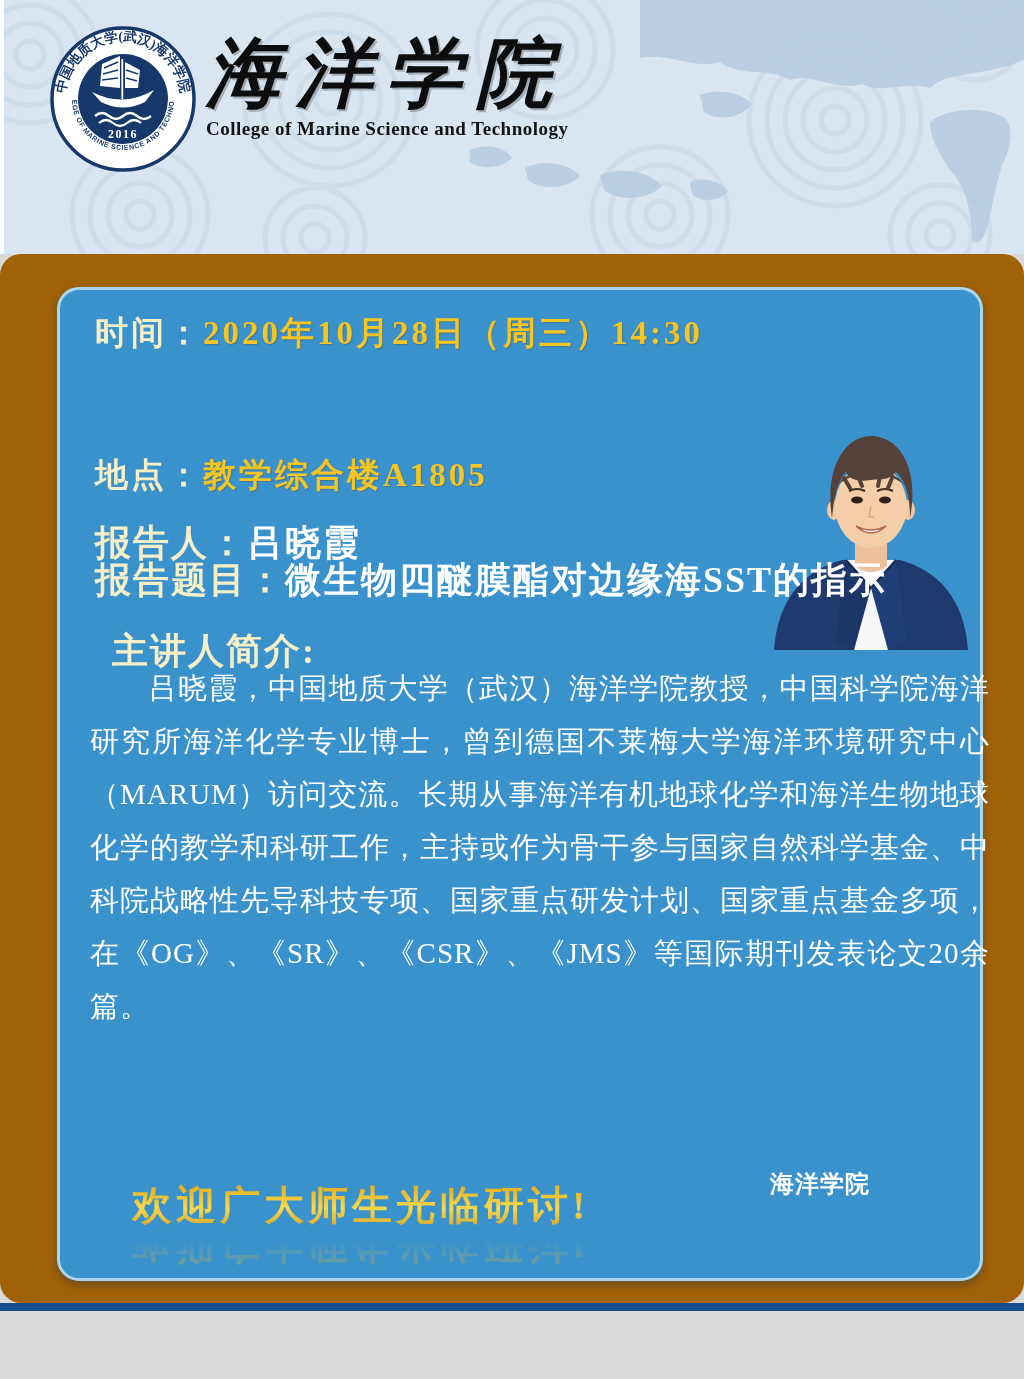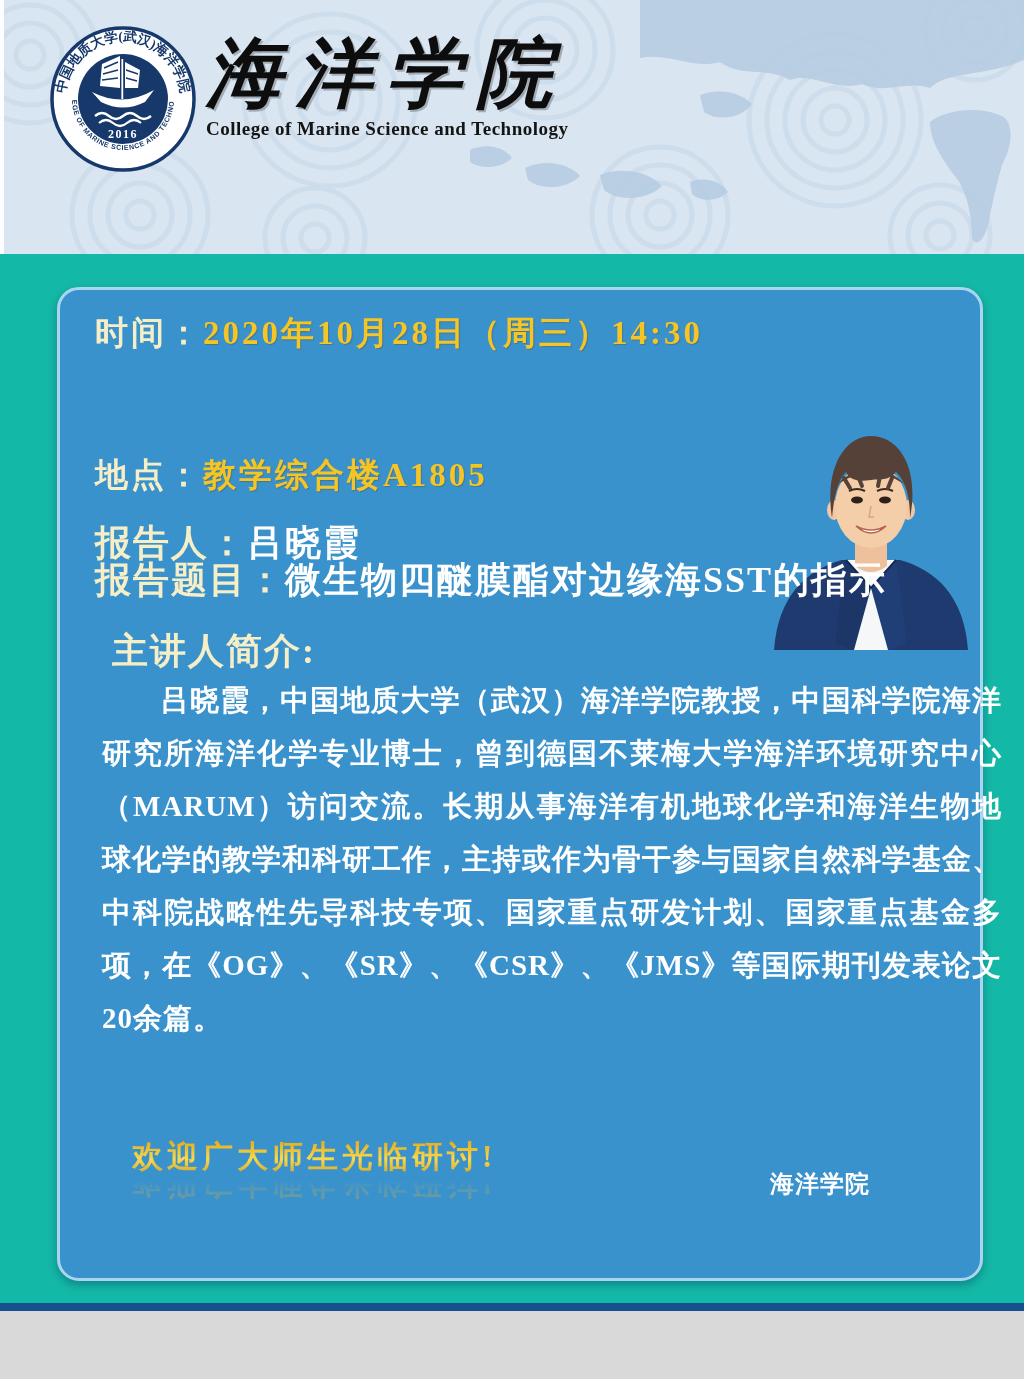--- a/index.html
+++ b/index.html
@@ -16,45 +16,45 @@
       line-height:86px;font-style:italic;text-shadow:2px 2px 0 rgba(13,13,13,.25);}
   .brand-english{font-size:19px;font-weight:bold;color:#141414;letter-spacing:.5px;margin-top:2px;}
   .forum-title{position:absolute;left:0;top:150px;width:1024px;text-align:center;color:#1c4c7d;
       white-space:nowrap;
       -webkit-box-reflect:below -30px linear-gradient(rgba(0,0,0,.35),transparent 42%);}
   .t-quote{font-size:62px;font-weight:bold;letter-spacing:2px;}
   .t-main{font-size:62px;font-weight:bold;letter-spacing:10px;margin-left:26px;}
   .t-issue{font-size:44px;font-weight:600;letter-spacing:2px;}
 
   
-  .body-blue{position:absolute;left:0;top:254px;width:1024px;height:1049px;background:#14b8a6;}
+  .body-blue{position:absolute;left:0;top:254px;width:1024px;height:1049px;background:#a16207;border-radius:21px;}
   .panel{position:absolute;left:57px;top:33px;width:926px;height:994px;background:#3a92cd;
          border:3px solid #a9d6ee;border-radius:22px;box-sizing:border-box;
          box-shadow:0 4px 8px rgba(0,40,90,.35);}
 
   .row{position:absolute;white-space:nowrap;}
   .lbl{color:#f5eec6;font-weight:bold;}
   .val-gold{color:#f5c425;font-weight:bold;text-shadow:1px 1px 1px rgba(90,60,0,.3);}
   .val-white{color:#ffffff;font-weight:bold;}
   .big{font-size:33px;letter-spacing:3px;}
   .mid{font-size:36px;letter-spacing:2px;}
 
   .row-time{left:35px;top:21px;}
   .row-place{left:35px;top:115px;margin-top:48px;}
   .row-speaker{left:35px;top:229px;}
   .row-topic{left:35px;top:266px;}
   .row-intro{left:35px;top:337px;margin-left:17px;}
 
   .portrait{position:absolute;left:698px;top:128px;}
 
-  .bio{position:absolute;left:30px;top:372px;width:900px;margin:12px;color:#ffffff;
-       font-size:29px;font-weight:bold;line-height:53px;text-align:justify;
+  .bio{position:absolute;left:30px;top:372px;width:900px;margin:0;color:#ffffff;
+       font-size:29px;font-weight:normal;line-height:53px;text-align:justify;
        text-indent:2em;letter-spacing:1px;}
 
-  .welcome{position:absolute;left:72px;top:846px;font-size:31px;font-weight:bold;letter-spacing:4px;
+  .welcome{position:absolute;left:72px;top:888px;font-size:40px;font-weight:bold;letter-spacing:4px;
        background:linear-gradient(180deg,#e2a918 8%,#f9d84e 55%,#c89b22 100%);
        -webkit-background-clip:text;background-clip:text;color:transparent;white-space:nowrap;
        -webkit-box-reflect:below -16px linear-gradient(rgba(0,0,0,.4),transparent 55%);}
   .signature{position:absolute;left:700px;top:878px;color:#ffffff;font-size:24px;
        font-weight:bold;line-height:32px;letter-spacing:1px;}
   .signature .org{padding-left:10px;}
 
   
   .navy-strip{position:absolute;left:0;top:1303px;width:1024px;height:8px;background:#16508f;}
   .gray-footer{position:absolute;left:0;top:1311px;width:1024px;height:68px;background:#d9d9d9;}

